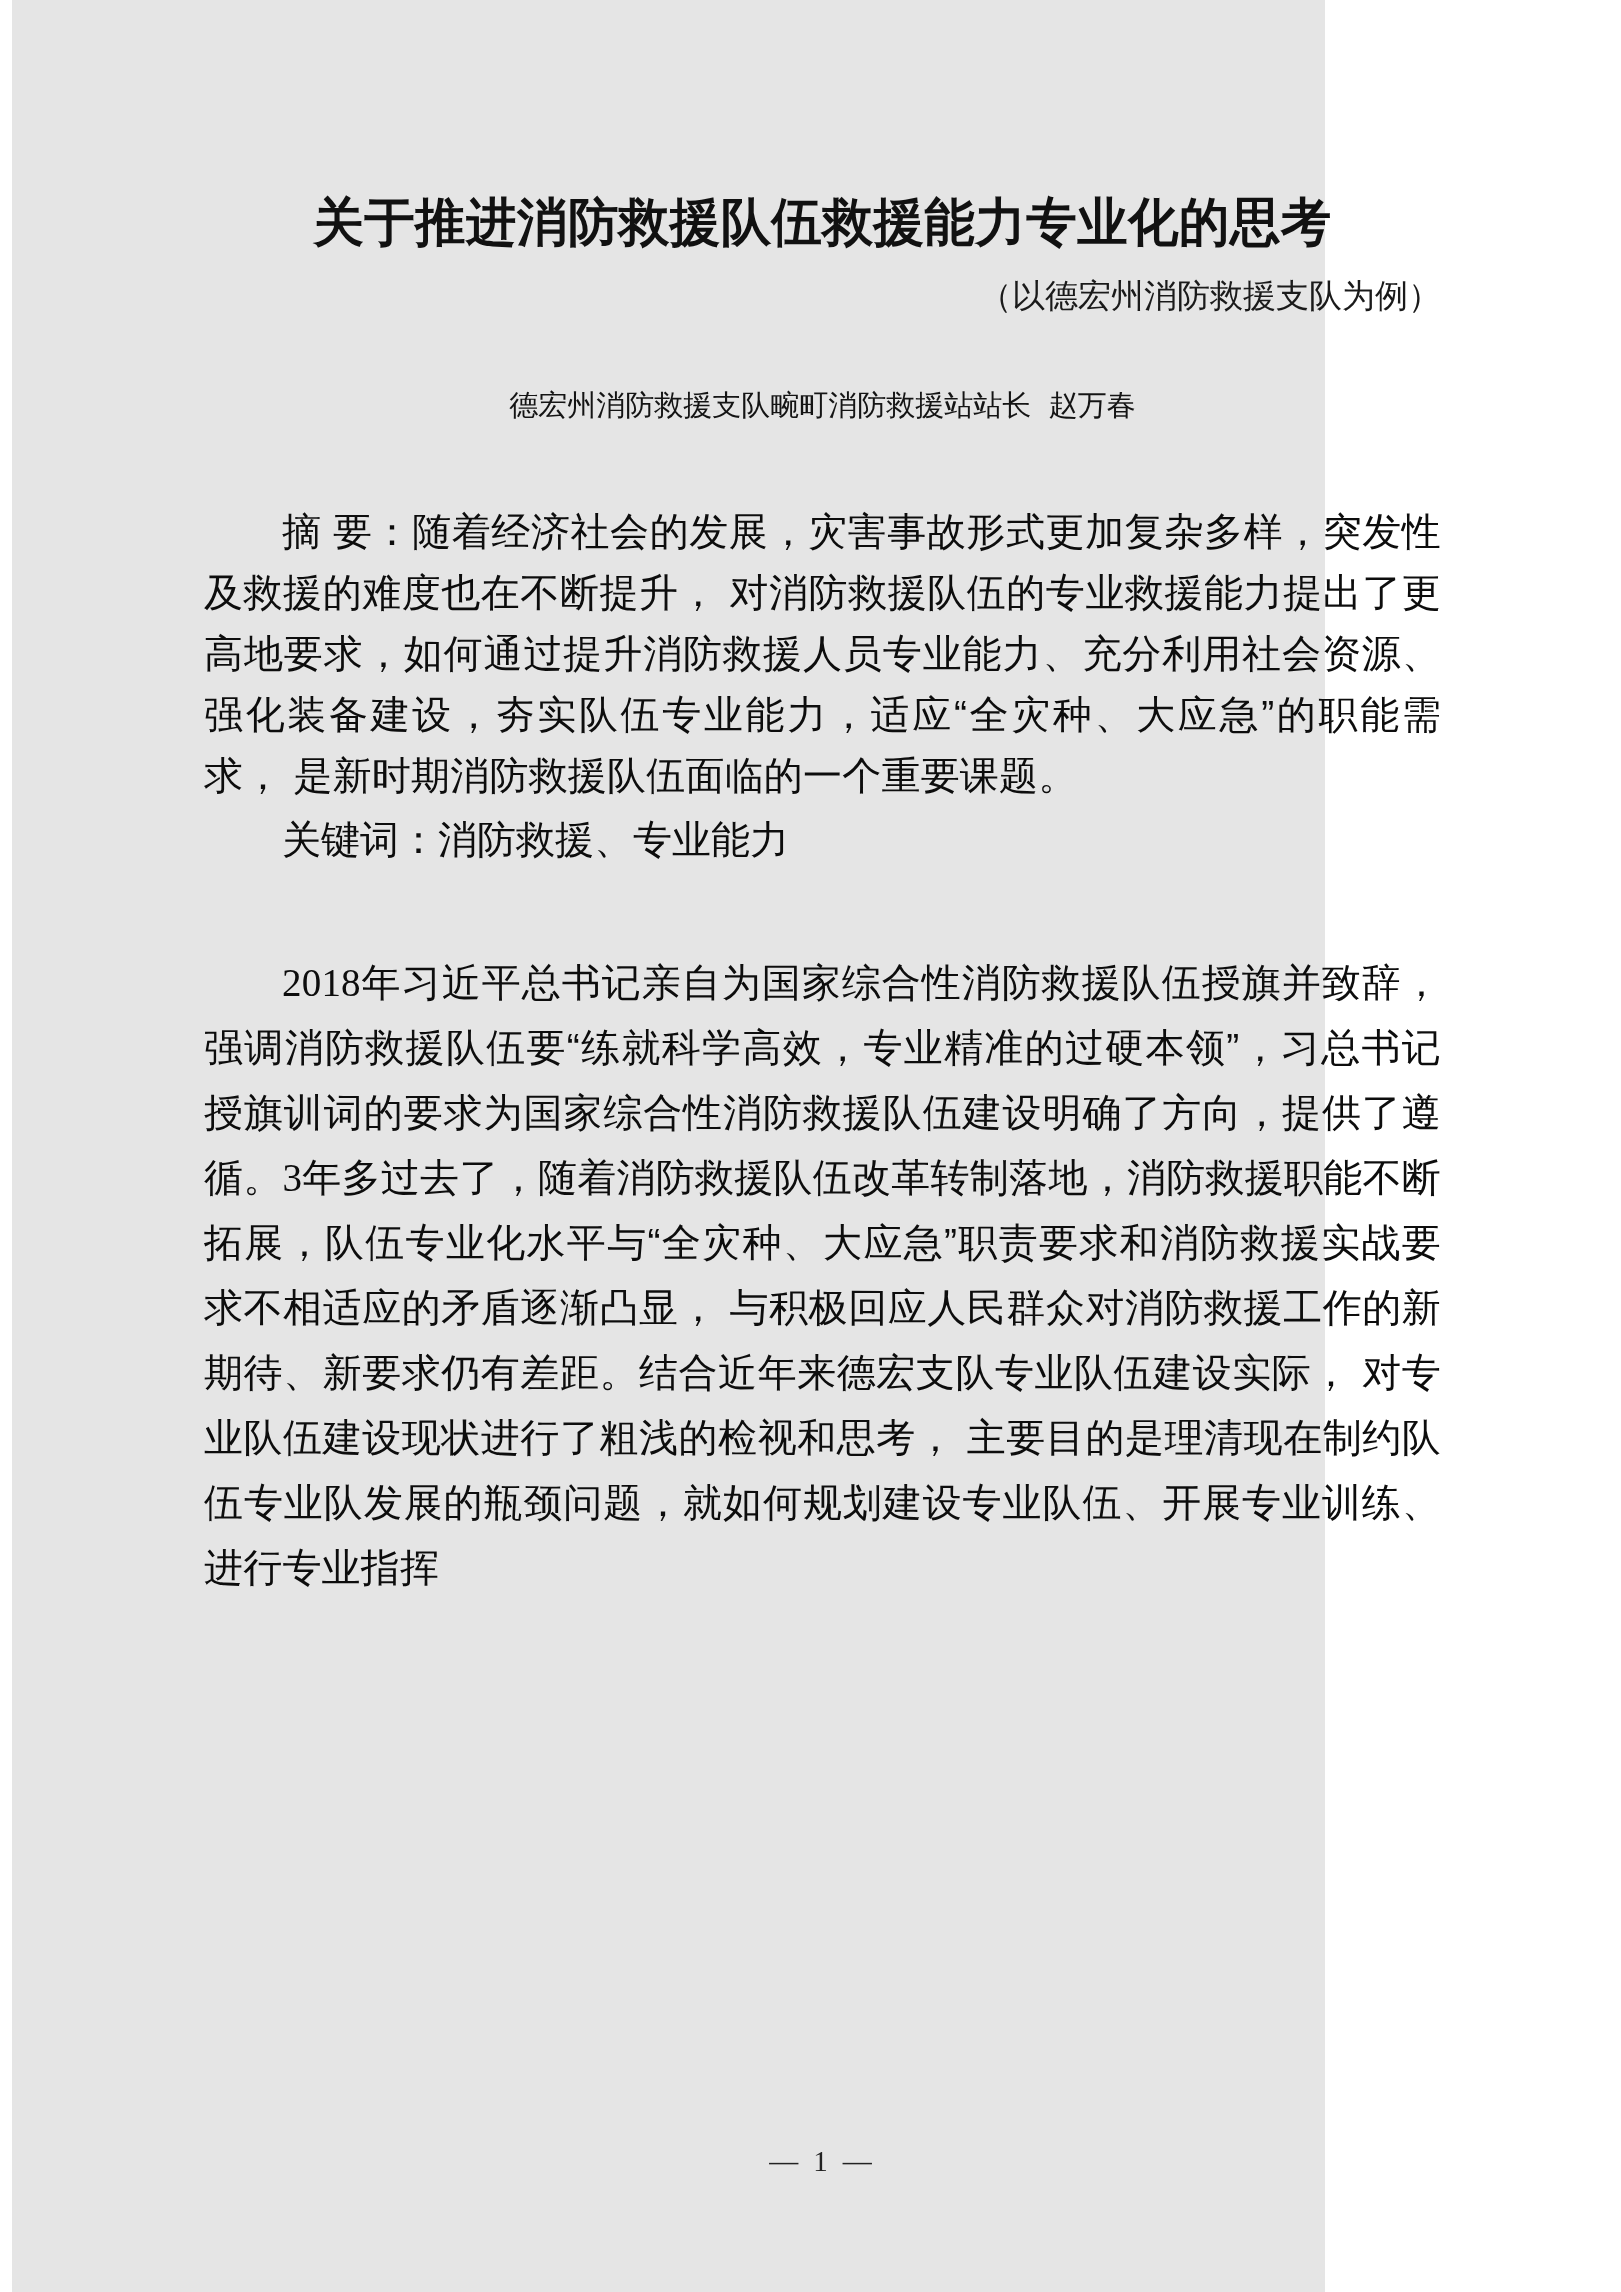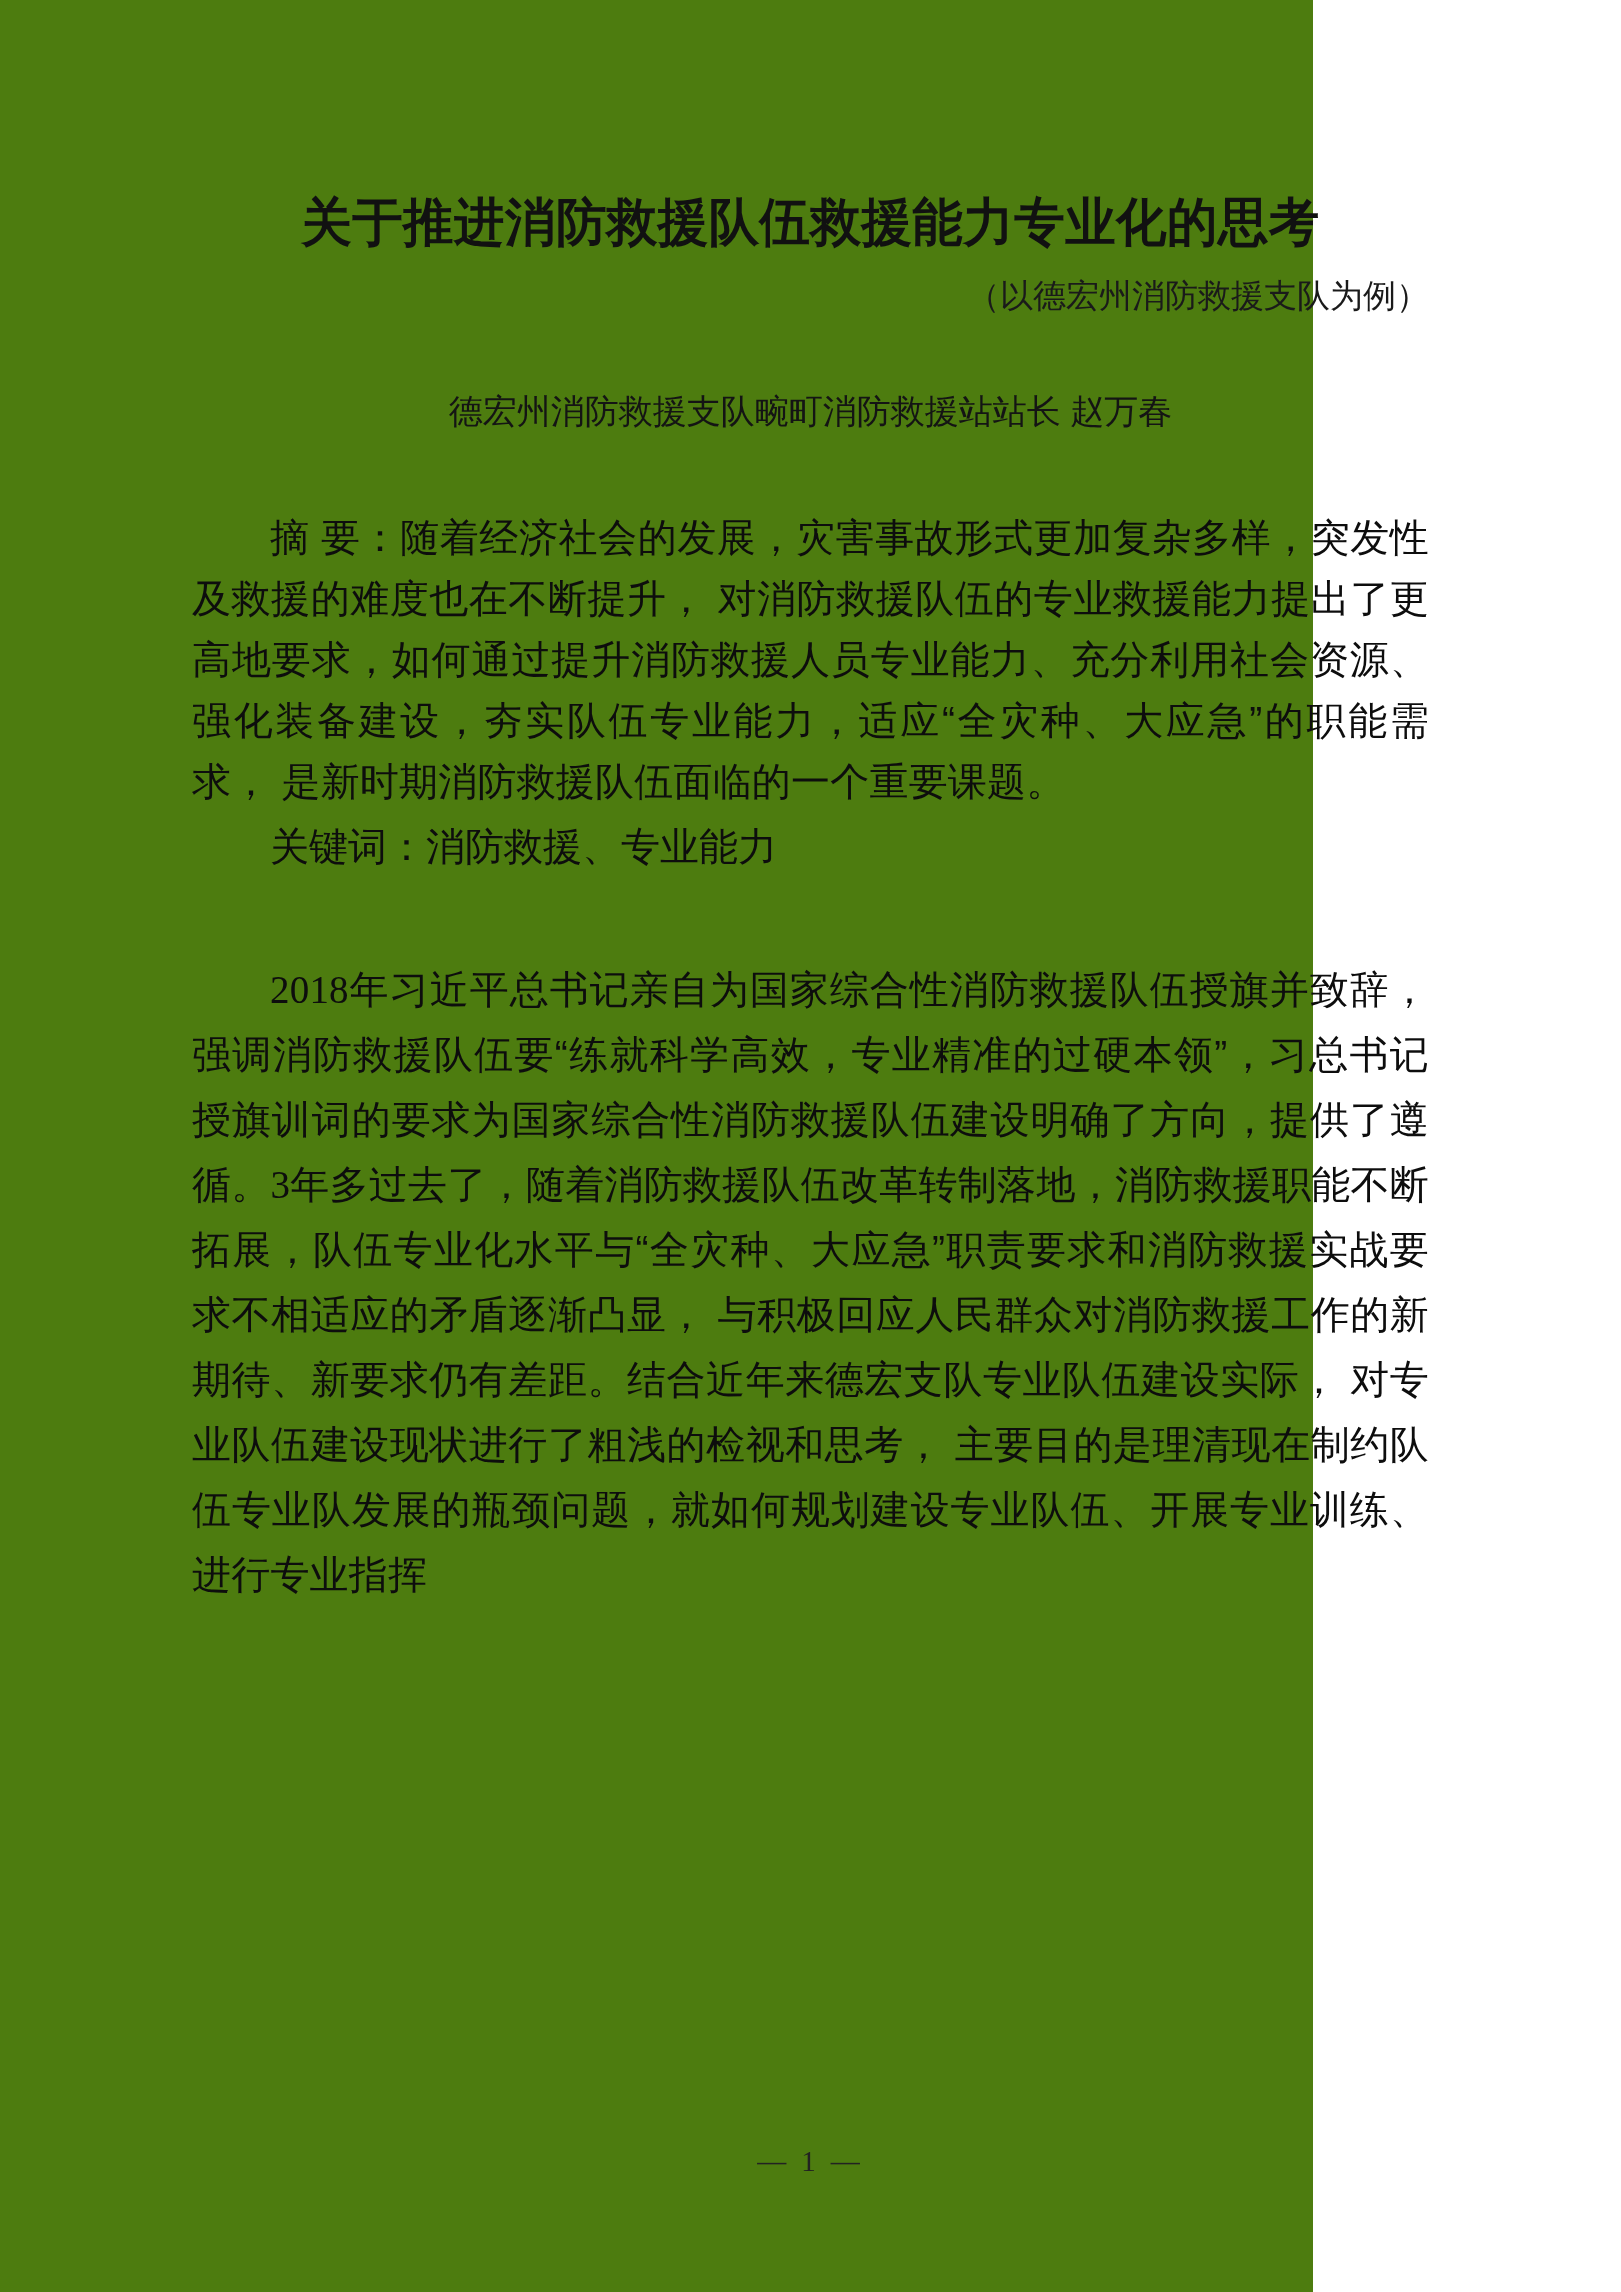--- a/index.html
+++ b/index.html
@@ -11,24 +11,24 @@
     width: 1621px;
     height: 2293px;
     position: relative;
     overflow: hidden;
     font-family: "Liberation Sans", "DejaVu Sans", sans-serif;
     color: #000000;
   }
 
   .page {
     position: absolute;
-    top: 0; left: 0;
+    top: 0; left: 12px;
     width: 1313px;
     height: 2293px;
-    background: #4d7c0f;
+    background: #e5e5e5;
     box-sizing: border-box;
   }
 
   
   .content {
     position: absolute;
     left: 192px;
     top: 0;
     width: 1237px;
   }
@@ -56,23 +56,23 @@
     font-weight: 400;
     font-size: 33px;
     line-height: 1.3;
     color: #1a1a1a;
   }
 
   .doc-author {
     margin: 0;
     padding-top: 71px;
     text-align: center;
-    font-family: Liberation Sans, sans-serif;
+    font-family: Liberation Mono, monospace;
     font-weight: 400;
-    font-size: 34px;
+    font-size: 29px;
     line-height: 1.3;
     color: #141414;
   }
 
   
   .abstract-block {
     padding-top: 74px;
   }
   .body-para {
     margin: 0;

